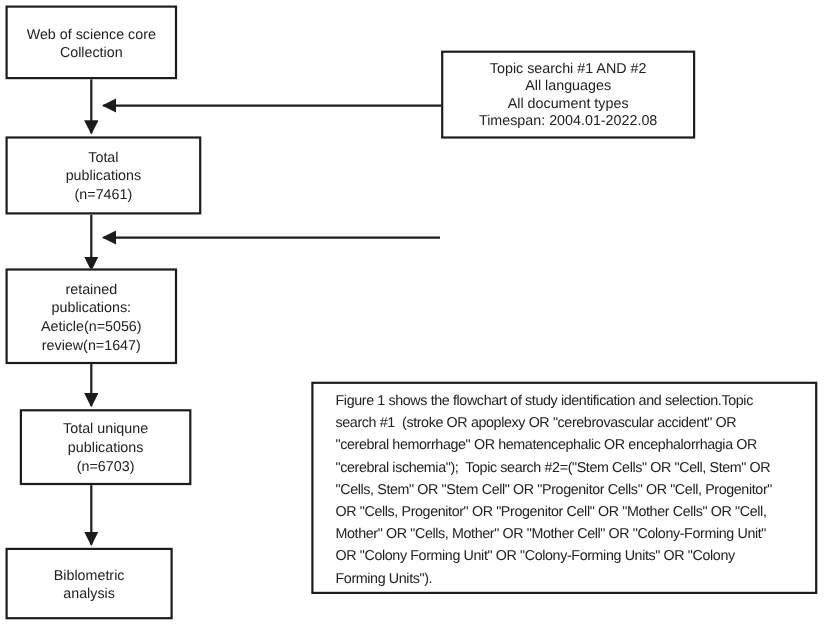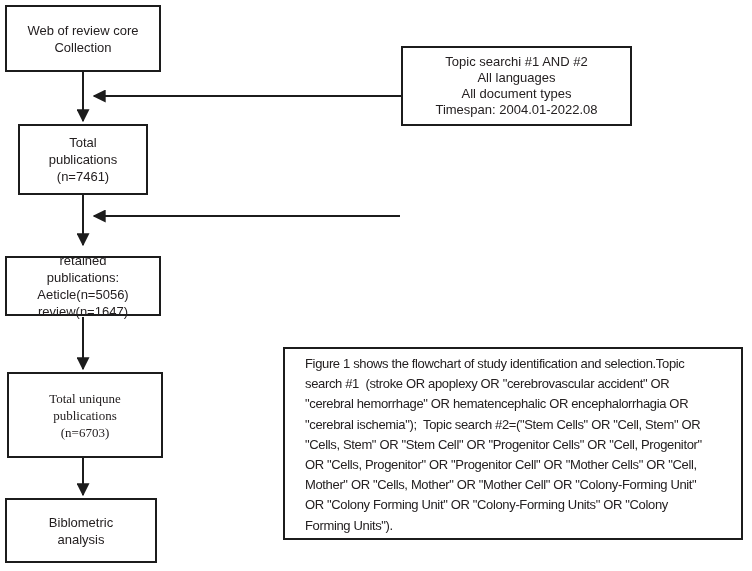--- a/index.html
+++ b/index.html
@@ -26,23 +26,23 @@
     justify-content: center;
     text-align: center;
   }
   .fbox .label {
     white-space: pre-wrap;
     font-size: 13px;
     line-height: 17px;
   }
   
   .box-source   { left: 5px;  top: 5px;   width: 156px; height: 67px; }
-  .box-total    { left: 18px;  top: 124px; width: 130px; height: 71px; }
-  .box-retained { left: 5px;  top: 256px; width: 156px; height: 60px; }
-  .box-unique   { left: 7px;  top: 372px; width: 156px; height: 86px; font-family: Liberation Serif, serif; }
+  .box-total    { left: 5px;  top: 124px; width: 178px; height: 71px; }
+  .box-retained { left: 5px;  top: 244px; width: 156px; height: 87px; }
+  .box-unique   { left: 18px;  top: 372px; width: 156px; height: 69px; }
   .box-analysis { left: 5px;  top: 498px; width: 152px; height: 65px; }
   
   .box-criteria { left: 401px; top: 46px;  width: 231px; height: 80px; }
   .box-criteria .label { line-height: 16px; }
   .box-excluded { left: 400px; top: 138px; width: 238px; height: 156px; }
   .box-excluded .label { line-height: 16.3px; }
   
   .box-caption {
     left: 283px; top: 347px; width: 460px; height: 193px;
     align-items: flex-start;
@@ -76,21 +76,21 @@
     </defs>
     <line x1="83" y1="72" x2="83" y2="121" stroke="#1c1c1c" stroke-width="2" marker-end="url(#ah)"></line>
     <line x1="83" y1="195" x2="83" y2="245" stroke="#1c1c1c" stroke-width="2" marker-end="url(#ah)"></line>
     <line x1="83" y1="317" x2="83" y2="369" stroke="#1c1c1c" stroke-width="2" marker-end="url(#ah)"></line>
     <line x1="83" y1="441" x2="83" y2="495" stroke="#1c1c1c" stroke-width="2" marker-end="url(#ah)"></line>
     <line x1="401" y1="96" x2="94" y2="96" stroke="#1c1c1c" stroke-width="2" marker-end="url(#ah)"></line>
     <line x1="400" y1="216" x2="94" y2="216" stroke="#1c1c1c" stroke-width="2" marker-end="url(#ah)"></line>
   </svg>
 
   <div class="fbox box-source">
-    <div class="label">Web of review core
+    <div class="label">Web of science core
 Collection</div>
   </div>
 
   <div class="fbox box-total">
     <div class="label">Total
 publications
 (n=7461)</div>
   </div>
 
   <div class="fbox box-retained">

